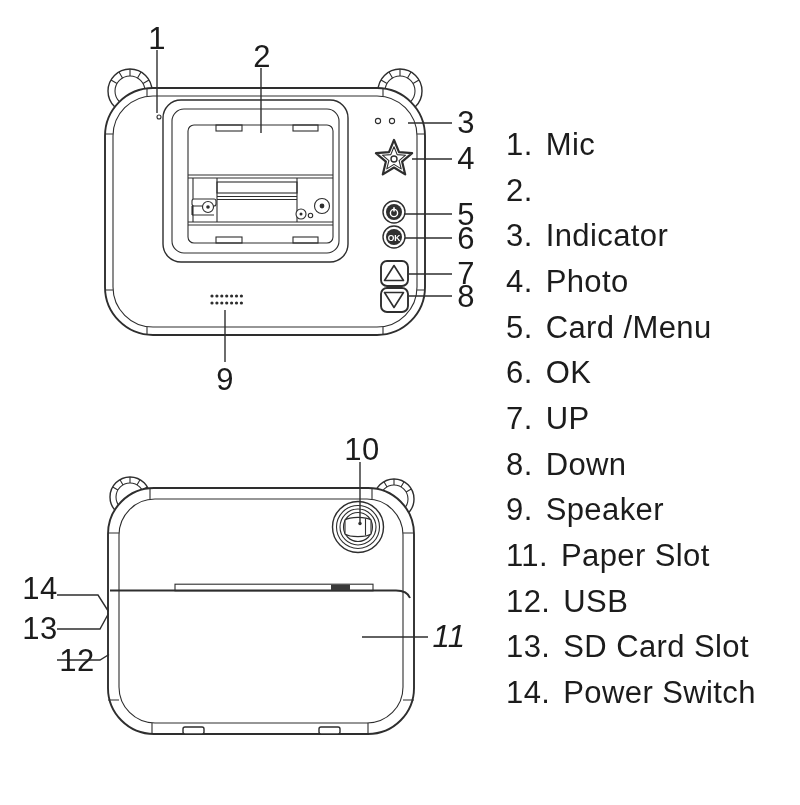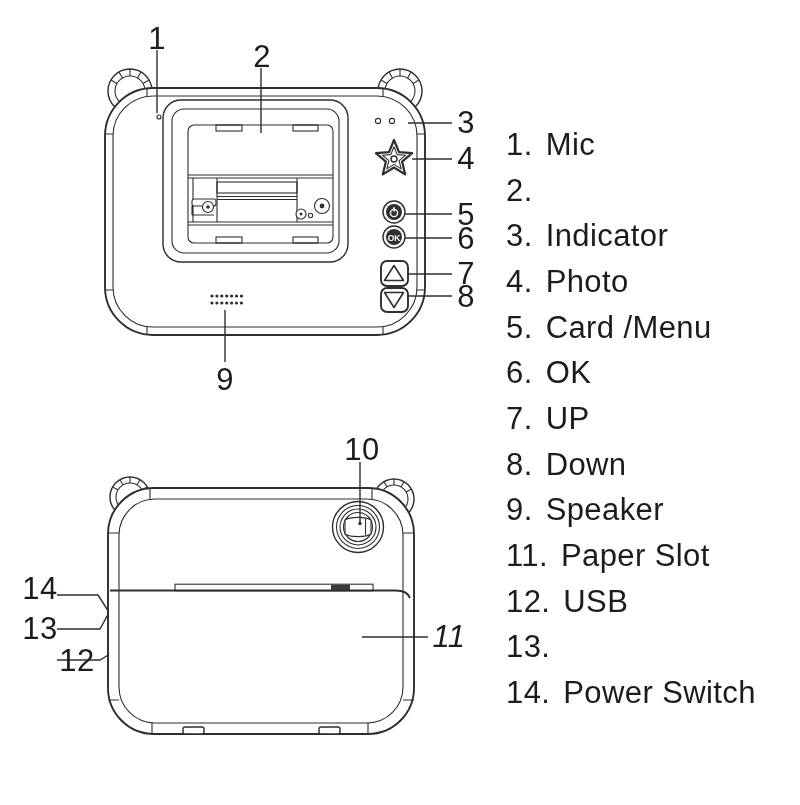--- a/index.html
+++ b/index.html
@@ -244,20 +244,21 @@
   <div class="legend-row">
         <span class="num">11.</span>
         <span class="lbl">Paper Slot</span>
       </div>
   <div class="legend-row">
         <span class="num">12.</span>
         <span class="lbl">USB</span>
       </div>
   <div class="legend-row">
         <span class="num">13.</span>
+        <span class="lbl">SD Card Slot</span>
       </div>
   <div class="legend-row">
         <span class="num">14.</span>
         <span class="lbl">Power Switch</span>
       </div>
 </div>
 
 </div>
 
 </body></html>

